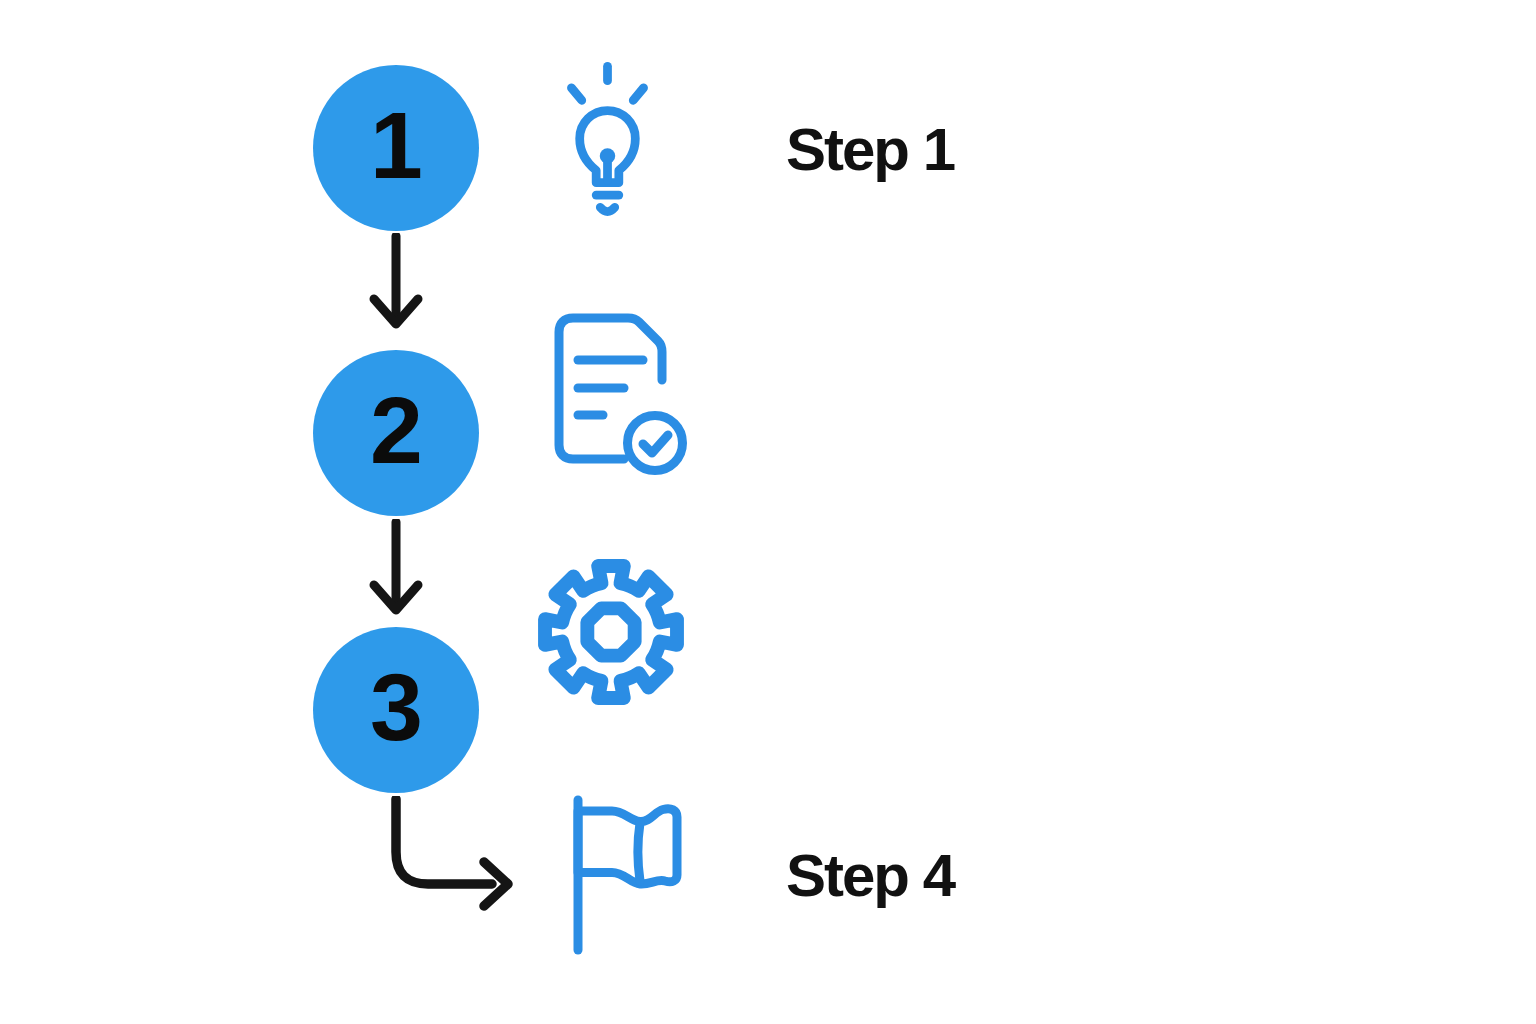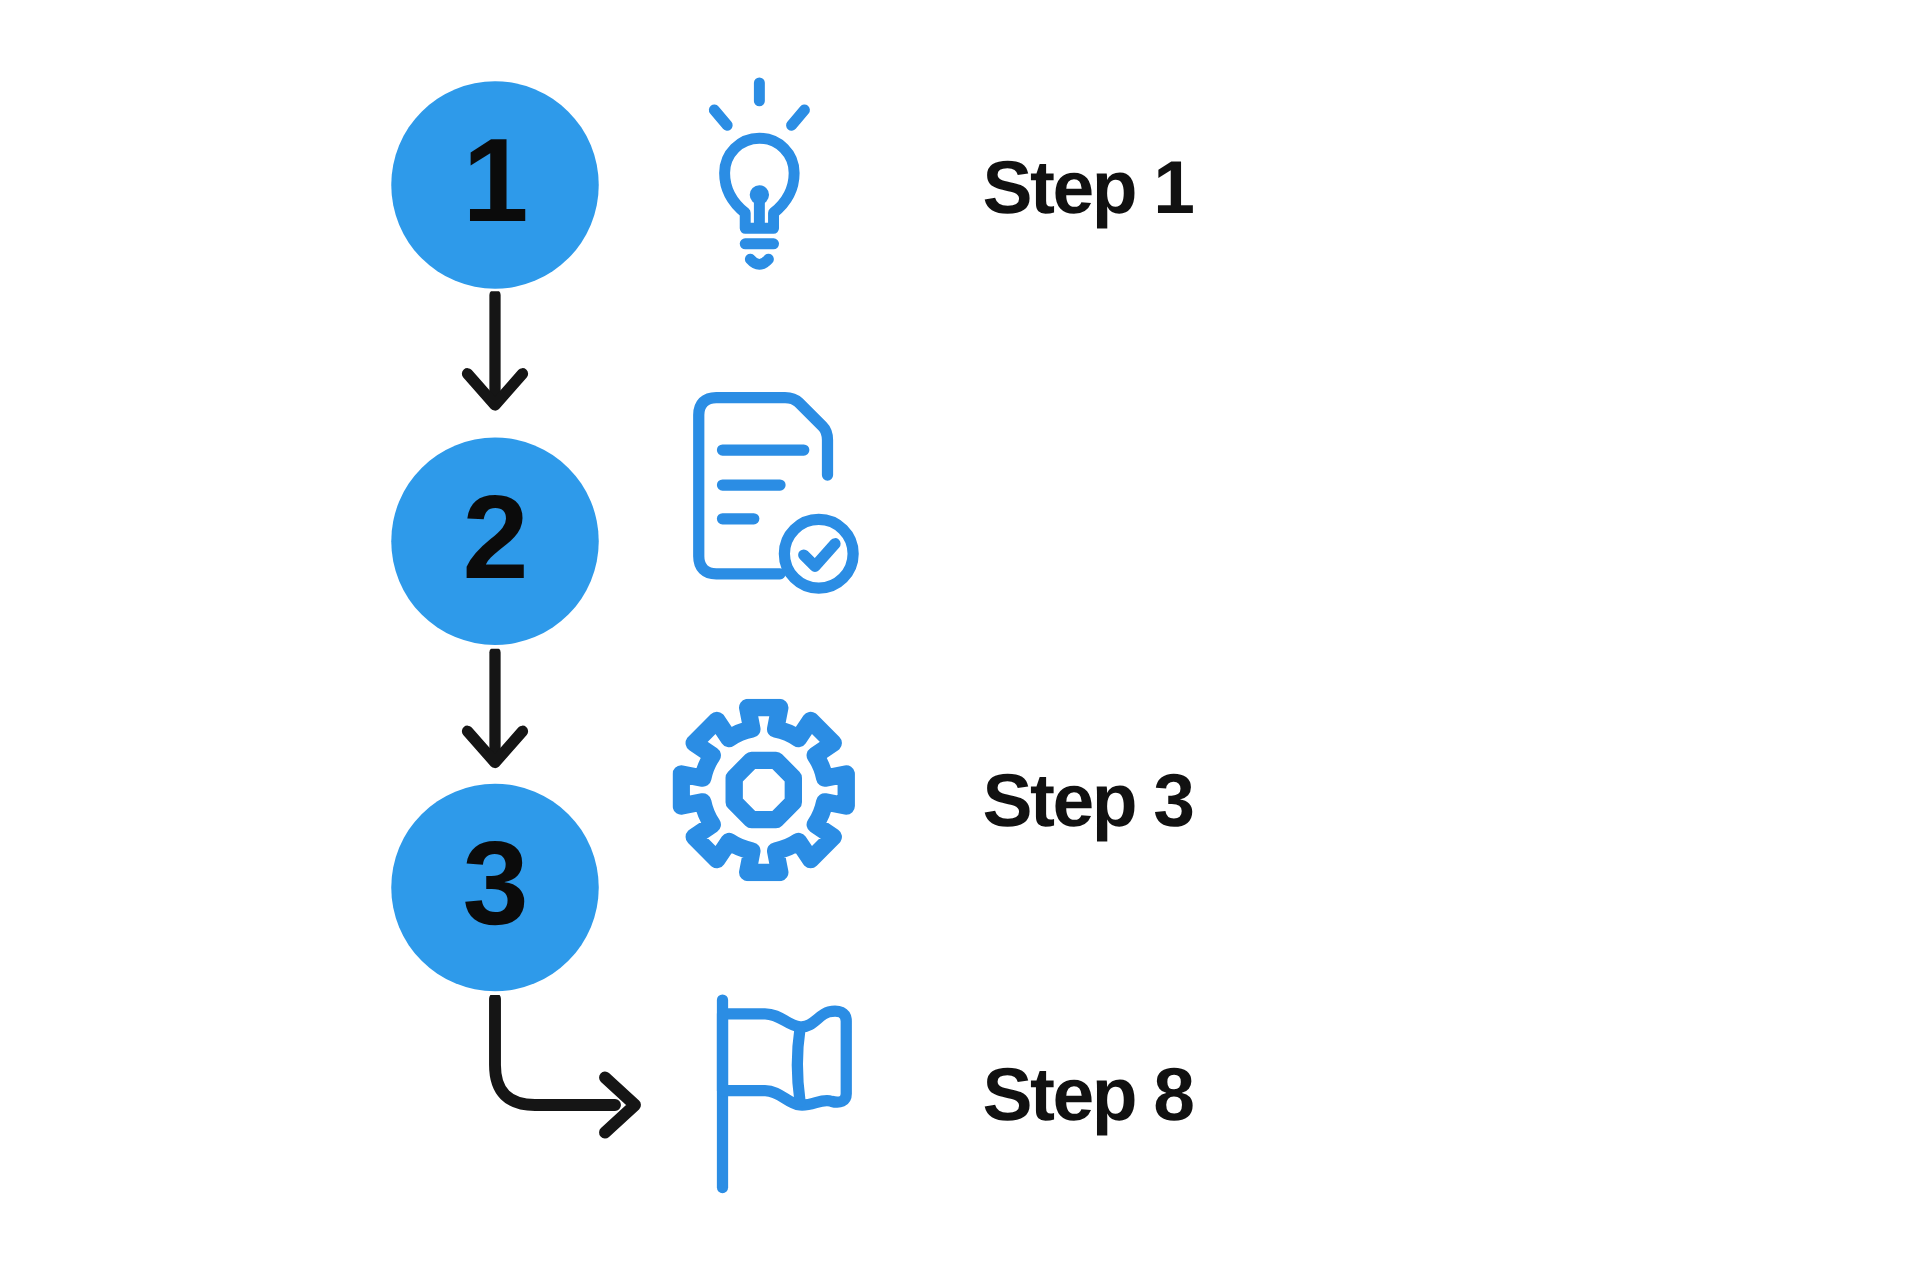--- a/index.html
+++ b/index.html
@@ -124,16 +124,15 @@
   <svg class="icon icon-flag" width="140" height="170" viewBox="0 0 140 170">
     <g fill="none" stroke-width="9" stroke-linecap="round" stroke-linejoin="round" stroke="#2B8DE4">
       <path d="M28,10 V160"></path>
       <path d="M28,21 H62 C74,21 80,30.5 90,31.5 C100,32.5 105,21.5 113,19.5 C121,17.5 127,20 127,27
                V85 C127,91 122,93 115,91 C107,88.5 100,95 90,94 C80,93 74,82.5 62,82.5 H28 Z"></path>
       <path d="M90,33 C87,53 87,70 90,91"></path>
     </g>
   </svg>
 
   <div class="step-label label-1">Step 1</div>
-  <div class="step-label label-3">Step 3</div>
-  <div class="step-label label-4">Step 8</div>
+  <div class="step-label label-4">Step 4</div>
 
 </div>
 
 </body></html>

